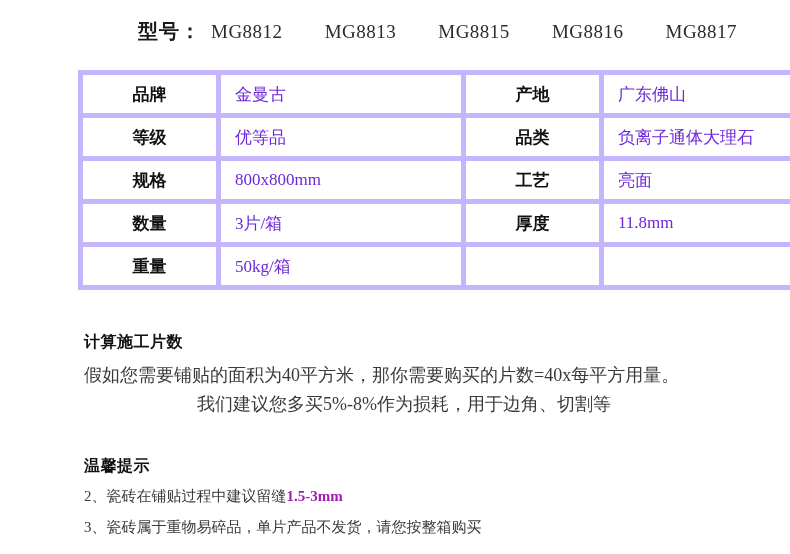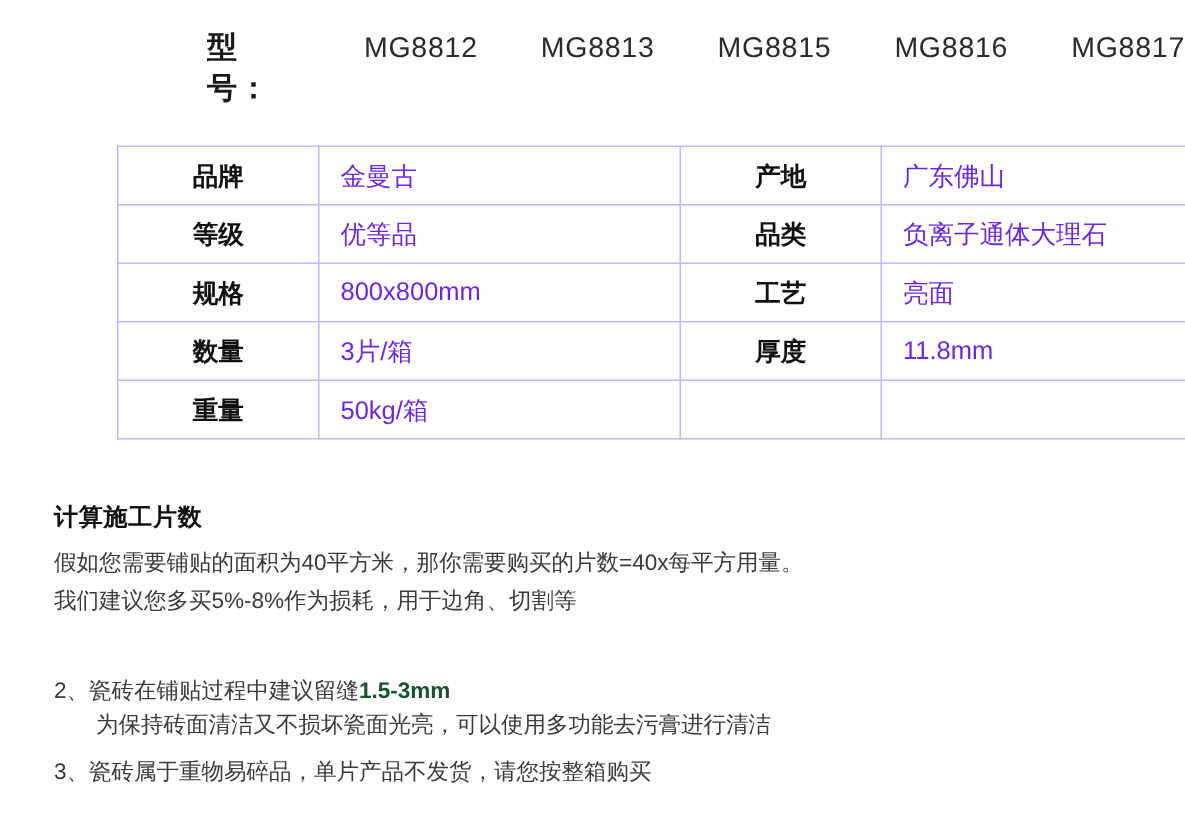--- a/index.html
+++ b/index.html
@@ -12,40 +12,40 @@
     background: #ffffff;
     font-family: "Liberation Sans", sans-serif;
     color: #222222;
     overflow: hidden;
   }
   .page {
     position: relative;
     width: 790px;
     height: 504px;
     box-sizing: border-box;
+    font-family: Liberation Serif, serif;
   }
 
   
   .model-header {
     display: flex;
     align-items: baseline;
     justify-content: flex-start;
     padding: 18px 0 0 138px;
     font-size: 20px;
     color: #1a1a1a;
   }
   .model-label {
     font-weight: bold;
     font-size: 20px;
     letter-spacing: 1px;
     margin-right: 10px;
   }
   .model-list {
     display: flex;
-    margin-left: 44px;
   }
   .model-item {
     font-size: 19px;
     margin-right: 42px;
     color: #2b2b2b;
     letter-spacing: 0.5px;
   }
   .model-item:last-child {
     margin-right: 0;
   }
@@ -54,21 +54,21 @@
   .spec-table-wrap {
     margin: 25px 0 0 78px;
     width: 634px;
   }
   table.spec {
     border-collapse: collapse;
     width: 634px;
     table-layout: fixed;
   }
   table.spec td {
-    border: 1px solid #c4b5fd;
+    border: 5px solid #c4b5fd;
     height: 38px;
     font-size: 17px;
     padding: 0 14px;
     vertical-align: middle;
   }
   td.key {
     width: 105px;
     font-weight: bold;
     text-align: center;
     color: #111111;
@@ -76,61 +76,62 @@
     padding: 0 4px;
   }
   td.val {
     width: 212px;
     color: #6d28d9;
     font-size: 17px;
   }
 
   
   .section {
-    margin-left: 36px;
+    margin-left: 84px;
     width: 640px;
   }
   .section-title {
     font-weight: bold;
     font-size: 16px;
     color: #111111;
     letter-spacing: 0.5px;
   }
   .calc-section {
     margin-top: 42px;
   }
   .calc-line {
-    font-size: 15px;
+    font-size: 18px;
     color: #3a3a3a;
     margin-top: 9px;
     line-height: 1.5;
   }
   .calc-line.second {
     margin-top: 2px;
+    text-align: center;
   }
 
   .tips-section {
     margin-top: 38px;
   }
   .tip-row {
     font-size: 15px;
     color: #3a3a3a;
     margin-top: 9px;
     line-height: 1.45;
   }
   .tip-sub {
     font-size: 15px;
     color: #3a3a3a;
     margin-top: 1px;
     margin-left: 28px;
     line-height: 1.45;
   }
   .bold-inline {
     font-weight: bold;
-    color: #14532d;
+    color: #a21caf;
   }
 </style>
 </head>
 <body>
 
 <div class="page">
 
   <div class="model-header">
     <span class="model-label">型号：</span>
     <span class="model-list">
@@ -179,20 +180,20 @@
     </table>
   </div>
 
   <div class="section calc-section">
     <div class="section-title">计算施工片数</div>
     <div class="calc-line">假如您需要铺贴的面积为40平方米，那你需要购买的片数=40x每平方用量。</div>
     <div class="calc-line second">我们建议您多买5%-8%作为损耗，用于边角、切割等</div>
   </div>
 
   <div class="section tips-section">
+    <div class="section-title">温馨提示</div>
     <div class="tip-row">
       <span>2、瓷砖在铺贴过程中建议留缝</span><span class="bold-inline">1.5-3mm</span>
     </div>
-    <div class="tip-sub">为保持砖面清洁又不损坏瓷面光亮，可以使用多功能去污膏进行清洁</div>
     <div class="tip-row">3、瓷砖属于重物易碎品，单片产品不发货，请您按整箱购买</div>
   </div>
 
 </div>
 
 </body></html>

